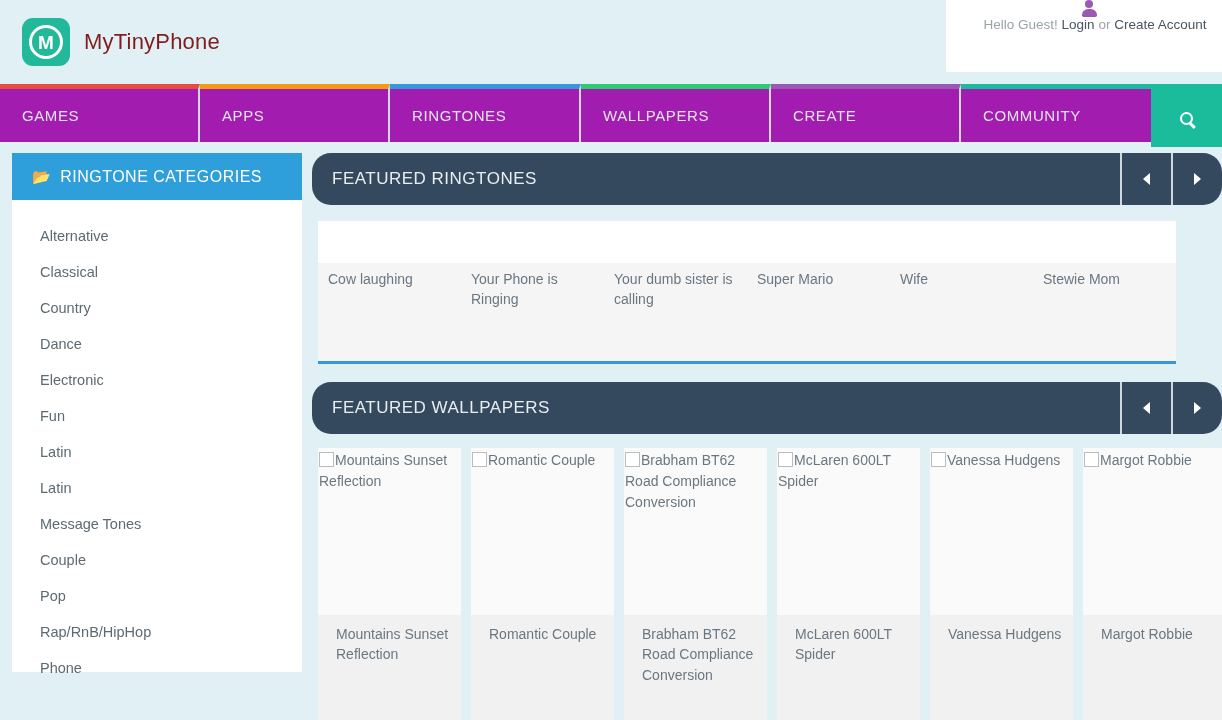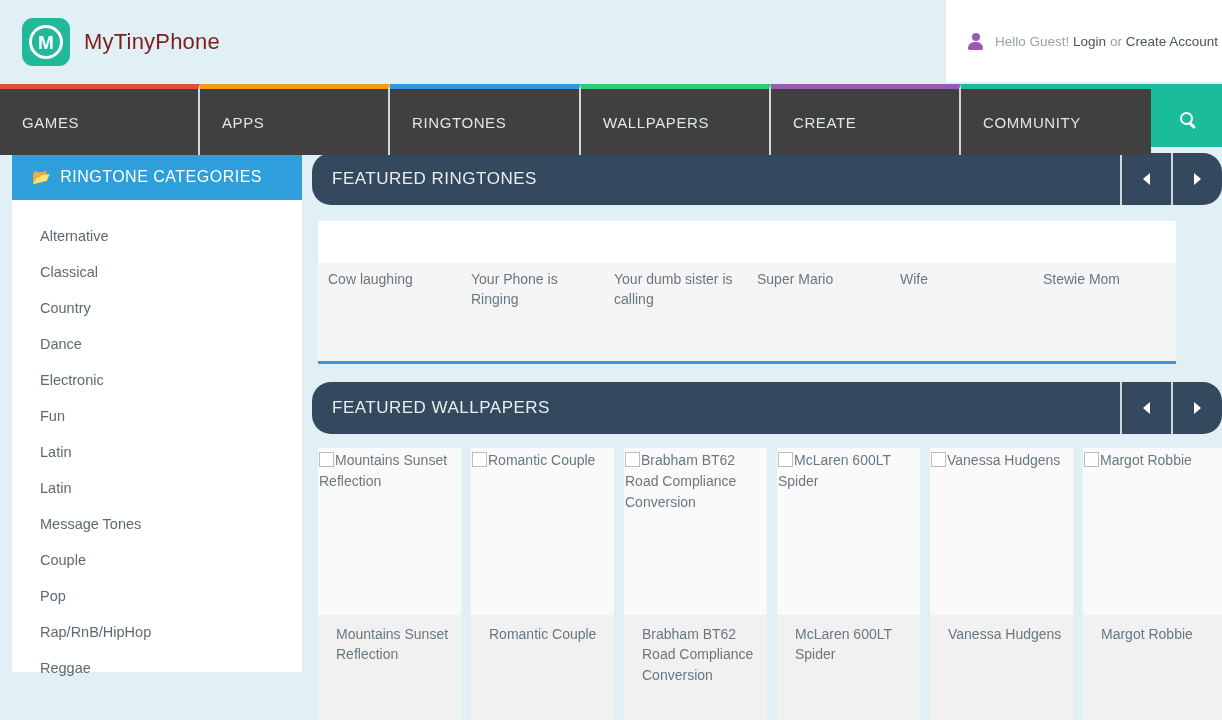--- a/index.html
+++ b/index.html
@@ -42,24 +42,25 @@
   .brand-name {
     font-size: 22px;
     font-weight: normal;
     color: #7f1d1d;
     letter-spacing: 0.2px;
     white-space: nowrap;
   }
   .login-box {
     position: absolute;
     left: 946px; top: 0;
-    width: 276px; height: 82px;
+    width: 276px; height: 72px;
     background: #ffffff;
     display: flex; align-items: center;
     padding-left: 22px;
+    flex-direction: column;
   }
   .user-icon {
     width: 15px; height: 17px;
     position: relative;
     margin-right: 12px;
     flex: none;
   }
   .user-icon::before {
     content: ""; position: absolute;
     left: 3.5px; top: 0;
@@ -85,30 +86,30 @@
   }
 
   
   .navbar {
     display: flex;
     height: 63px;
     background: #e0f0f5;
   }
   .nav-item {
     position: relative;
-    background: #404040;
+    background: #a21caf;
     color: #dfe6ea;
     font-size: 15px;
     letter-spacing: 0.6px;
     display: flex;
     align-items: center;
     padding: 0 22px;
     border-top: 5px solid transparent;
     border-right: 2px solid #cfd8dc;
-    height: 71px;
+    height: 58px;
     cursor: pointer;
     white-space: nowrap;
   }
   .nav-games     { width: 200px; border-top-color:#e74c3c; }
   .nav-apps      { width: 190px; border-top-color:#f39c12; }
   .nav-ringtones { width: 191px; border-top-color:#3498db; }
   .nav-wallpapers{ width: 190px; border-top-color:#2ecc71; }
   .nav-create    { width: 190px; border-top-color:#9b59b6;text-align:right; }
   .nav-community { width: 190px; border-top-color:#1abc9c; border-right:none; }
   .nav-search {
@@ -322,21 +323,21 @@
       <div class="cat-item">Country</div>
       <div class="cat-item">Dance</div>
       <div class="cat-item">Electronic</div>
       <div class="cat-item">Fun</div>
       <div class="cat-item">Latin</div>
       <div class="cat-item">Latin</div>
       <div class="cat-item">Message Tones</div>
       <div class="cat-item">Couple</div>
       <div class="cat-item">Pop</div>
       <div class="cat-item">Rap/RnB/HipHop</div>
-      <div class="cat-item">Reggae</div>
+      <div class="cat-item">Phone</div>
     </div>
   </div>
 
   <div class="main">
 
     <div class="panel-head">
       <div class="panel-title">FEATURED RINGTONES</div>
       <div class="arrow-btn">
         <span class="tri-left"></span>
       </div>

